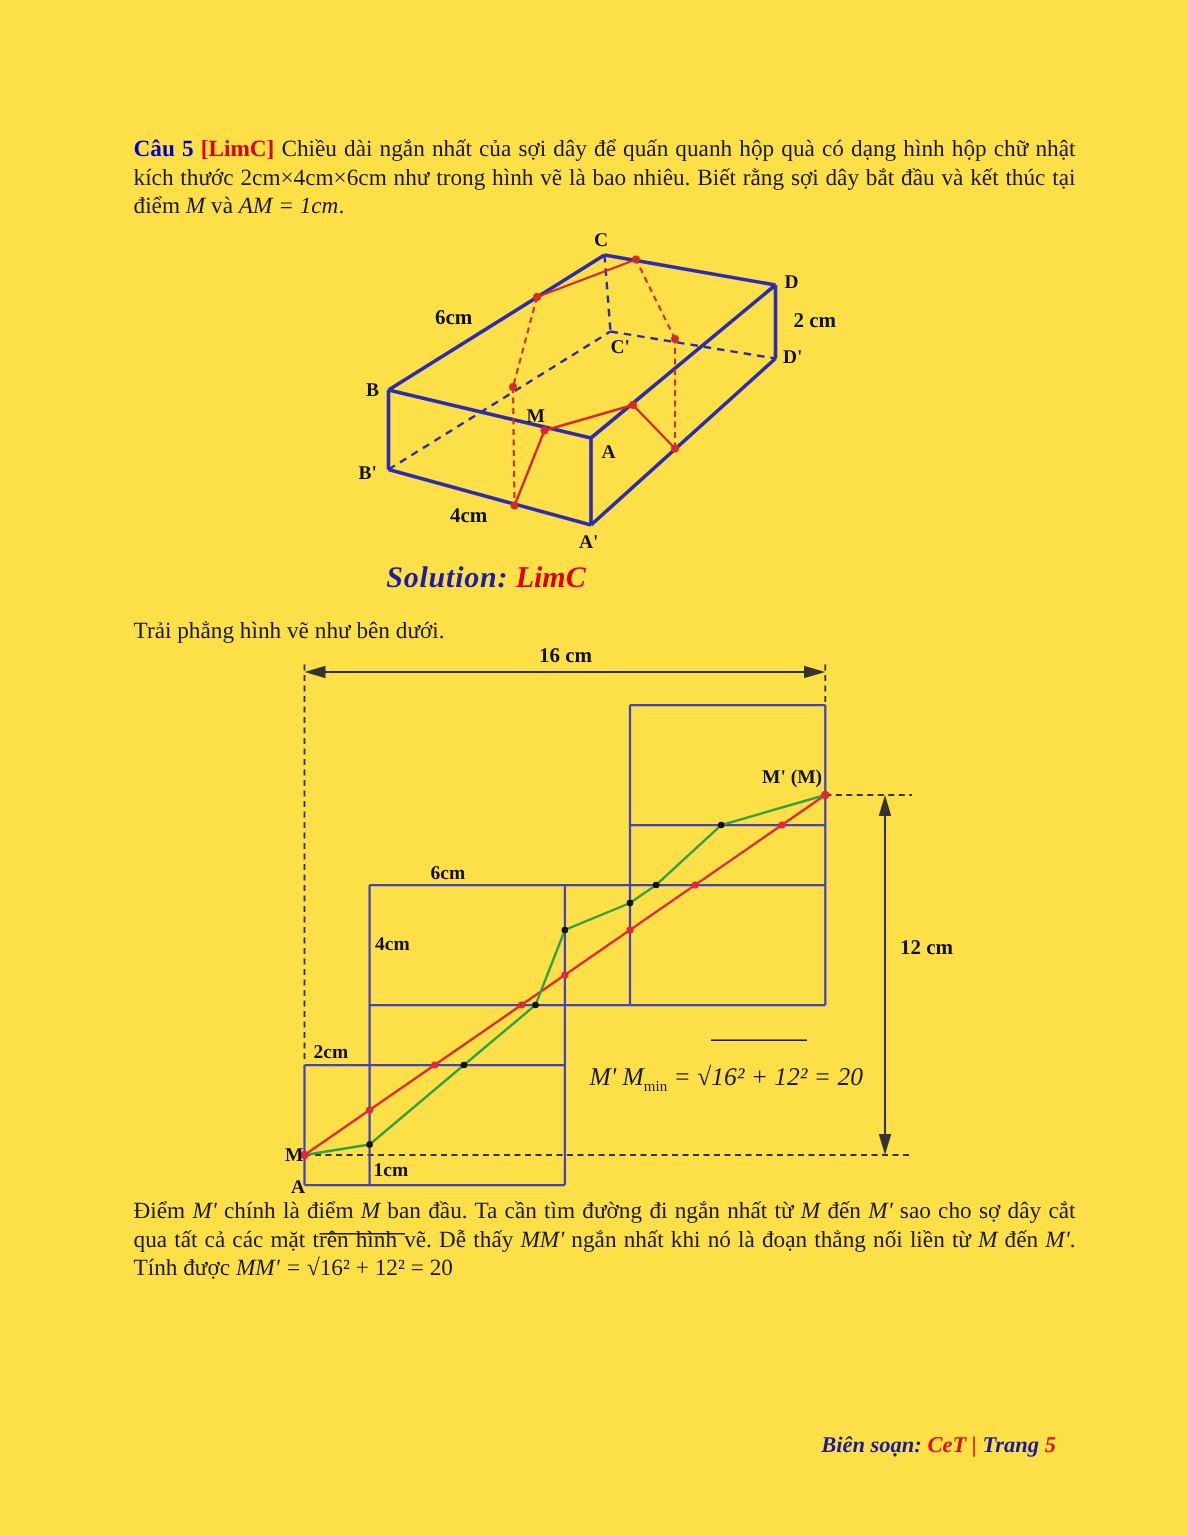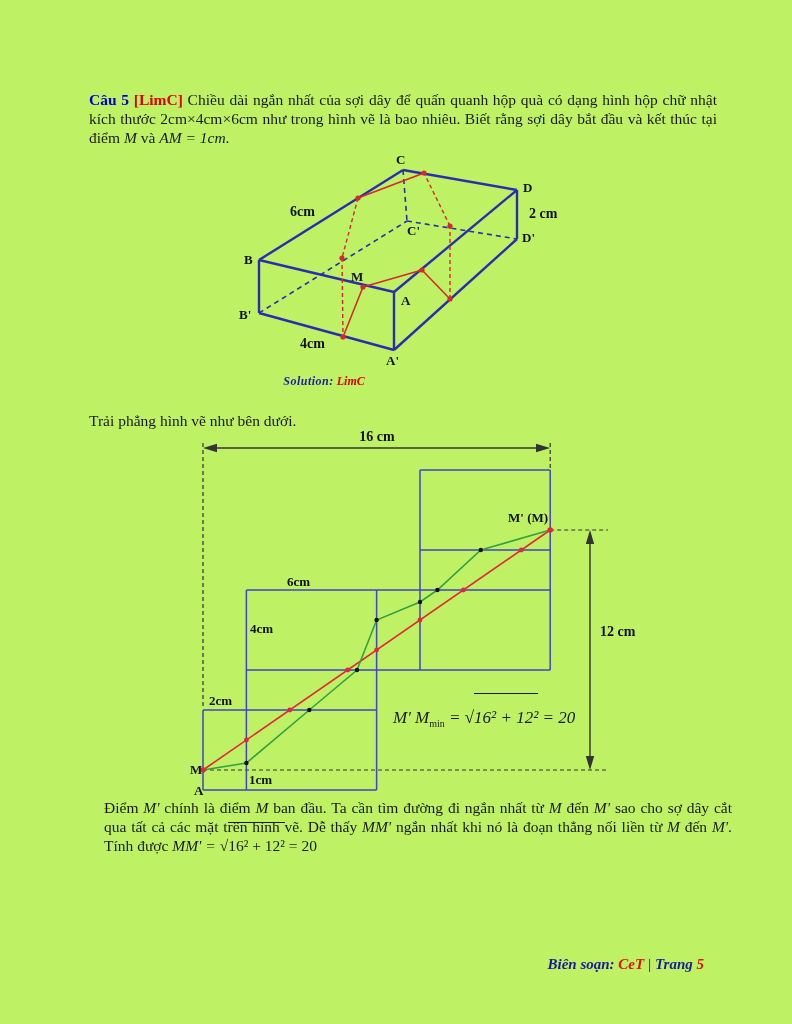--- a/index.html
+++ b/index.html
@@ -1,24 +1,24 @@
 <!DOCTYPE html>
 <html><head>
 <meta charset="utf-8">
 <style>
   html,body{margin:0;padding:0;background:#ffffff;}
-  .page{position:relative;width:792px;height:1024px;background:#bef264;overflow:hidden;
+  .page{position:relative;width:792px;height:1024px;background:#fde047;overflow:hidden;
         font-family:"Liberation Serif", serif;color:#1a1a1a;}
   .para{position:absolute;left:89px;width:628px;font-size:15.5px;line-height:19px;
         text-align:justify;margin:0;}
   .blue-bold{color:#0000cc;font-weight:bold;}
   .red-bold{color:#dd0000;font-weight:bold;}
   .mathit{font-style:italic;}
   .solution-line{position:absolute;left:0;top:374px;width:648px;text-align:center;
-        font-size:12px;font-weight:bold;font-style:italic;}
+        font-size:20px;font-weight:bold;font-style:italic;}
   .solution-word{color:#1c1ca8;letter-spacing:0.5px;}
   .solution-author{color:#e00000;}
   .fig{position:absolute;}
   .net-formula{position:absolute;left:203px;top:288px;font-size:17px;font-style:italic;
         color:#1a1a1a;white-space:nowrap;}
   .net-formula sub{font-size:10px;font-style:normal;}
   .radicand{border-top:1.2px solid #1a1a1a;padding-top:14px;}
   .sqrt-sign{font-style:normal;}
   .footer{position:absolute;top:956px;right:88px;font-size:15px;font-weight:bold;
         font-style:italic;white-space:nowrap;}
@@ -178,21 +178,21 @@
       <text class="dimlabel" x="0" y="354">M</text>
       <text class="dimlabel" x="4" y="375">A</text>
       <text class="dimlabel" x="318" y="102">M' (M)</text>
     </svg>
     
     <div class="net-formula">
       <span>M' M</span><sub>min</sub><span> = </span><span class="sqrt-sign">√</span><span class="radicand">16² + 12²</span><span> = 20</span>
     </div>
   </div>
 
-  <p class="para" style="top:798px;margin-left:15px;">
+  <p class="para" style="top:798px;">
     <span>Điểm </span><span class="mathit">M'</span><span> chính là điểm </span><span class="mathit">M</span><span> ban đầu. Ta cần tìm đường đi ngắn nhất từ </span><span class="mathit">M</span><span> đến </span><span class="mathit">M'</span><span> sao cho sợ dây cắt qua tất cả các mặt trên hình vẽ. Dễ thấy </span><span class="mathit">MM'</span><span> ngắn nhất khi nó là đoạn thẳng nối liền từ </span><span class="mathit">M</span><span> đến </span><span class="mathit">M'</span><span>. Tính được </span><span class="mathit">MM' = </span><span>√</span><span class="radicand">16² + 12²</span><span> = 20</span>
   </p>
 
   <div class="footer">
     <span class="f-blue">Biên soạn: </span><span class="f-red">CeT</span><span class="f-red"> | </span><span class="f-blue">Trang </span><span class="f-red">5</span>
   </div>
 
 </div>
 
 </body></html>

